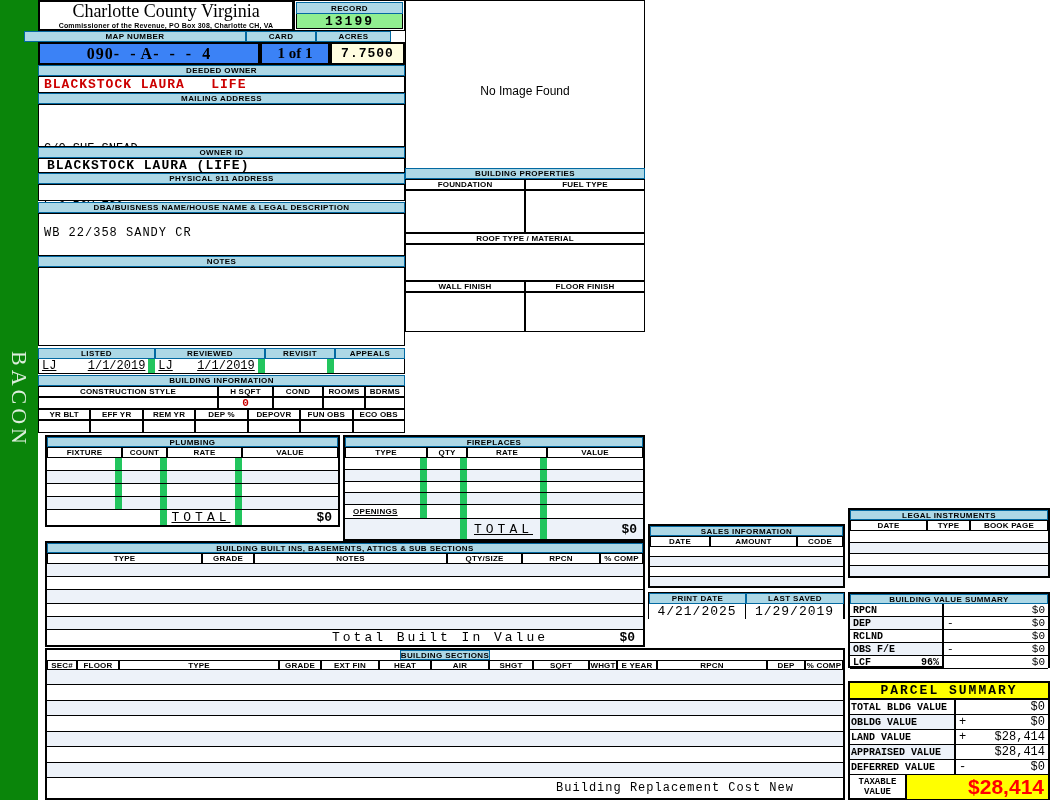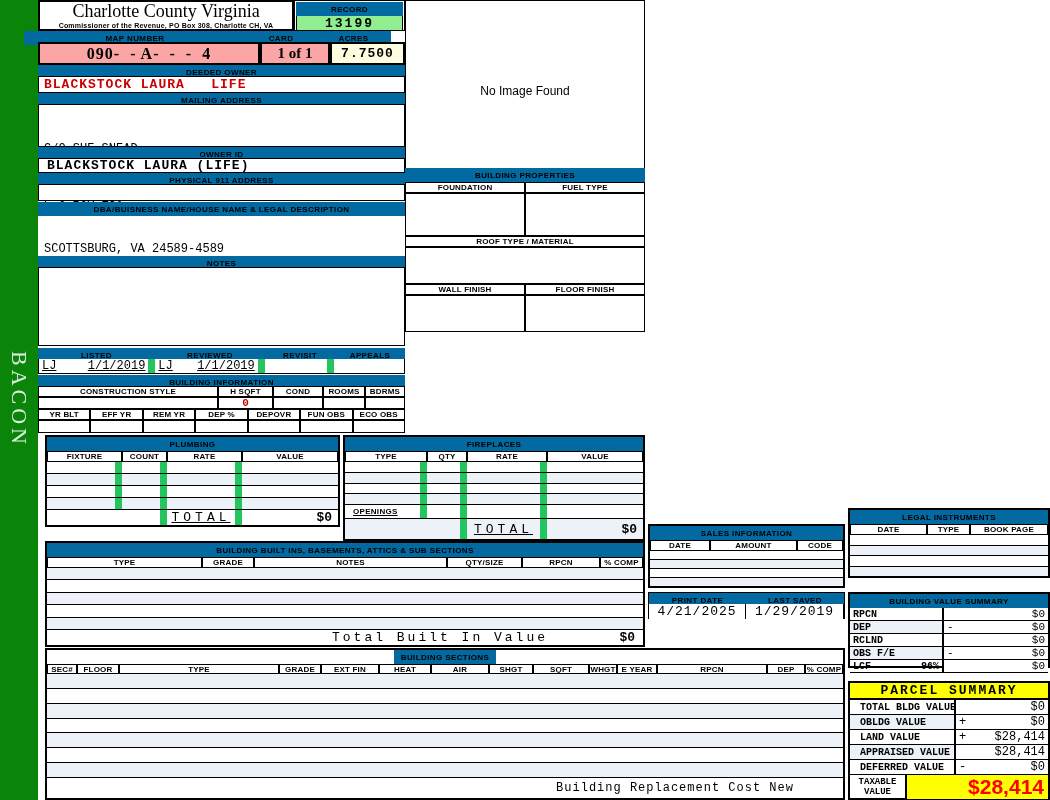--- a/index.html
+++ b/index.html
@@ -3,21 +3,21 @@
 <meta charset="utf-8">
 <style>
   *{margin:0;padding:0;box-sizing:border-box;}
   html,body{background:#fff;}
   #canvas{position:relative;width:1050px;height:800px;background:#fff;overflow:hidden;
           font-family:"Liberation Sans",sans-serif;color:#000;}
   .abs{position:absolute;}
   .col{display:flex;flex-direction:column;}
   .row{display:flex;width:100%;}
   .grow{flex:1;}
-  .bar{background:#ADD8E6;border:7px solid #0369a1;display:flex;align-items:center;justify-content:center;
+  .bar{background:#ADD8E6;border:1px solid #0369a1;display:flex;align-items:center;justify-content:center;
        font-weight:bold;font-size:8px;letter-spacing:.4px;white-space:pre;}
   .hc{background:#fff;border:1px solid #000;display:flex;align-items:center;justify-content:center;
       font-weight:bold;font-size:8px;letter-spacing:.2px;white-space:pre;overflow:hidden;}
   .cell{border-right:7px solid #22c55e;height:100%;text-decoration:underline;}
   .bb{border-bottom:1px solid #000;}
   .tint{background:#EDF2F9;}
   .mono{font-family:"Liberation Mono","DejaVu Sans Mono",monospace;white-space:pre;}
   .b{font-weight:bold;}
   .red{color:#CC0000;}
   .vbox{background:#fff;border:1px solid #000;display:flex;align-items:center;}
@@ -33,21 +33,21 @@
   #county{left:38px;top:0;width:256px;height:31px;background:#fff;border:2px solid #000;text-align:center;}
   #county .t{font-family:"Liberation Serif",serif;font-size:18px;line-height:19px;}
   #county .s{font-size:7px;font-weight:bold;line-height:9px;letter-spacing:.2px;}
   #record{left:294px;top:0;width:111px;height:31px;border:1px solid #000;background:#fff;padding:1px;}
   #record .bar{height:12px;}
   #record .rv{height:15px;background:#90EE90;border:1px solid #000;border-top:none;
               font-size:13px;letter-spacing:2px;}
   #maphdr{left:24px;top:31px;width:367px;height:11px;}
   .mc1{width:222px;} .mc2{width:70px;} .mc3{width:75px;}
   #mapval{left:38px;top:42px;width:367px;height:23px;}
-  #mapval .yel{background:#fca5a5;border:2px solid #000;}
+  #mapval .yel{background:#3b82f6;border:2px solid #000;}
   #mapval .crm{background:#FFFDE0;border:2px solid #000;}
   .mapnum{font-family:"Liberation Serif",serif;font-size:16px;font-weight:bold;letter-spacing:1px;white-space:pre;}
   .cardv{font-family:"Liberation Serif",serif;font-size:15px;font-weight:bold;}
   .acresv{font-size:13px;letter-spacing:1px;}
 
   
   #deeded-bar{left:38px;top:65px;width:367px;height:11px;}
   #deeded-val{left:38px;top:76px;width:367px;height:17px;padding-left:5px;font-size:13px;letter-spacing:1px;}
   #mail-bar{left:38px;top:93px;width:367px;height:11px;}
   #mail-val{left:38px;top:104px;width:367px;height:43px;background:#fff;border:1px solid #000;padding:1px 0 0 5px;}
@@ -131,21 +131,21 @@
   .bvl{width:92px;border-bottom:1px solid #000;display:flex;justify-content:space-between;align-items:center;
        padding:0 3px;font-size:10px;font-weight:bold;}
   .bvv{flex:1;border-left:2px solid #000;border-bottom:1px solid #000;background:#fff;display:flex;
        justify-content:space-between;align-items:center;padding:0 3px;font-size:11px;}
 
   
   #parcel{left:848px;top:681px;width:202px;height:119px;}
   #parcel .hd{height:21px;background:#FFFF00;border-bottom:2px solid #000;display:flex;align-items:center;
               justify-content:center;font-size:13px;font-weight:bold;letter-spacing:2px;}
   #parcel .r{flex:1;display:flex;}
-  .pvl{width:104px;border-bottom:1px solid #000;display:flex;align-items:center;padding-left:10px;
+  .pvl{width:104px;border-bottom:1px solid #000;display:flex;align-items:center;padding-left:1px;
        font-size:10px;font-weight:bold;}
   .pvv{flex:1;border-left:2px solid #000;border-bottom:1px solid #000;background:#fff;display:flex;
        justify-content:space-between;align-items:center;padding:0 3px;font-size:12px;}
   #parcel .tax{height:31px;display:flex;}
   .taxl{width:57px;border-right:2px solid #000;display:flex;align-items:center;justify-content:center;
         text-align:center;font-size:9px;font-weight:bold;line-height:10px;white-space:normal;}
   .taxv{flex:1;background:#FFFF00;display:flex;align-items:center;justify-content:flex-end;
         padding-right:4px;font-size:21px;font-weight:bold;color:#FF0000;font-family:"Liberation Sans",sans-serif;}
 </style>
 </head>
@@ -187,20 +187,21 @@
     <div>SCOTTSBURG, VA 24589-4589</div>
   </div>
 
   <div id="oid-bar" class="abs bar">OWNER ID</div>
   <div id="oid-val" class="abs vbox mono b">BLACKSTOCK LAURA (LIFE)</div>
 
   <div id="phys-bar" class="abs bar">PHYSICAL 911 ADDRESS</div>
   <div id="phys-val" class="abs vbox"></div>
 
   <div id="dba-bar" class="abs bar">DBA/BUISNESS NAME/HOUSE NAME &amp; LEGAL DESCRIPTION</div>
+  <div id="dba-val" class="abs mono">WB 22/358 SANDY CR</div>
 
   <div id="notes-bar" class="abs bar">NOTES</div>
   <div id="notes-val" class="abs vbox"></div>
 
   <div id="review" class="abs">
     <div class="row hdr">
       <div class="bar rc1">LISTED</div>
       <div class="bar rc2">REVIEWED</div>
       <div class="bar rc3">REVISIT</div>
       <div class="bar rc4">APPEALS</div>

